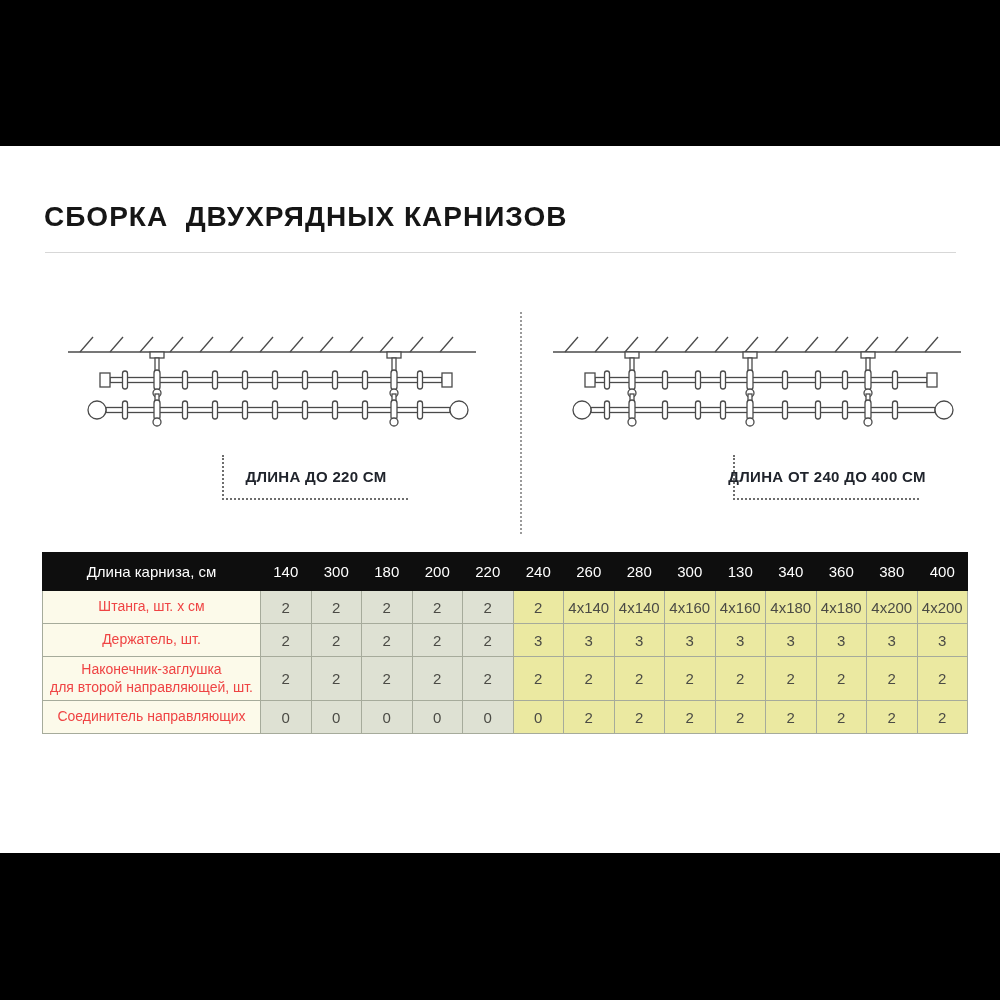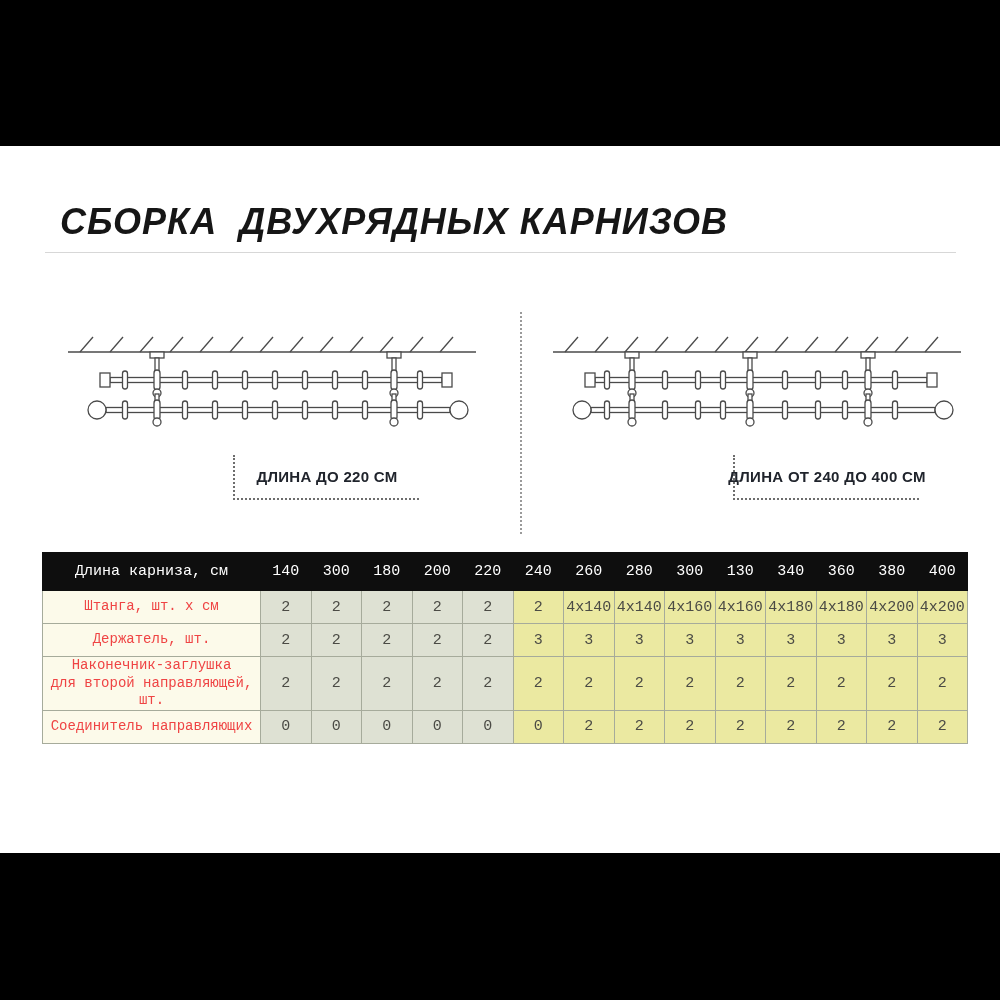--- a/index.html
+++ b/index.html
@@ -4,23 +4,23 @@
 <style>
   * { margin:0; padding:0; box-sizing:border-box; }
   html,body { width:1000px; height:1000px; background:#fff; font-family:"Liberation Sans", sans-serif; }
   #stage { position:relative; width:1000px; height:1000px; background:#fff; overflow:hidden; }
 
   .letterbox { position:absolute; left:0; width:1000px; background:#000; }
   #bar-top { top:0; height:146px; }
   #bar-bottom { top:853px; height:147px; }
 
   #page-title {
-    position:absolute; left:60px; top:201px;
-    font-size:36px; font-weight:bold; letter-spacing:1px;
-    color:#161616; white-space:pre;font-style:italic;
+    position:absolute; left:44px; top:201px;
+    font-size:28px; font-weight:bold; letter-spacing:1px;
+    color:#161616; white-space:pre;
   }
   #title-rule { position:absolute; left:45px; top:252px; width:911px; border-top:1px solid #d7d7d7; }
 
   .rod-svg { position:absolute; top:330px; width:430px; height:110px; }
   #rod-short { left:50px; }
   #rod-long  { left:535px; }
   .st { stroke:#4a4a4a; stroke-width:1.3; fill:none; }
   .sf { stroke:#4a4a4a; stroke-width:1.3; fill:#ffffff; }
 
   #diagram-divider {
@@ -28,21 +28,21 @@
     border-left:2px dotted #9a9a9a;
   }
 
   .length-label {
     position:absolute; top:455px; width:186px; height:45px;
     border-left:2px dotted #6d6d6d; border-bottom:2px dotted #6d6d6d;
     display:flex; align-items:center; justify-content:center;
     font-size:15px; font-weight:bold; color:#20242c; letter-spacing:0.3px;
     text-align:center; white-space:nowrap;
   }
-  #label-short { left:233px; }
+  #label-short { left:222px; }
   #label-long  { left:733px; }
 
   #parts-table {
     position:absolute; left:42px; top:552px; width:926px;
     border-collapse:collapse; table-layout:fixed;
     font-size:15px; color:#4b4b45;
     border:1px solid #5f6258;
   }
   #parts-table col.c-label { width:218px; }
   #parts-table th, #parts-table td {
@@ -52,21 +52,21 @@
   #parts-table thead th {
     background:#0e0e0e; color:#ffffff; font-weight:normal;
     border:1px solid #0e0e0e; height:38px; font-size:15px;
   }
   #parts-table td.row-label {
     background:#fcfaea; font-size:14px; color:#ef4444;
     white-space:pre-line; line-height:1.25;
   }
   #parts-table td.g1 { background:#dee1d3; }
   #parts-table td.g2 { background:#ebe9a1; }
-  #parts-table tr { height:33px;font-family:Liberation Mono, monospace; }
+  #parts-table tr { height:33px; }
   #parts-table tr.tall { height:44px; }
 </style>
 </head>
 <body>
 
 <div id="stage">
 
   <div id="bar-top" class="letterbox"></div>
 
   <div id="page-title">СБОРКА  ДВУХРЯДНЫХ КАРНИЗОВ</div>

